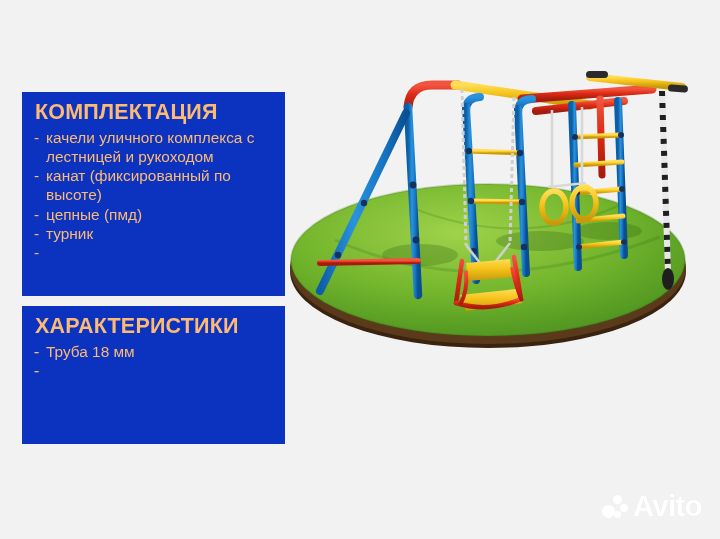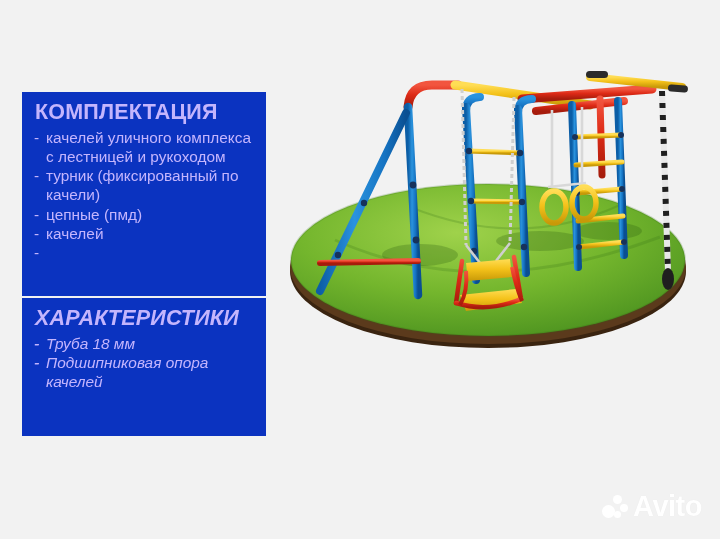--- a/index.html
+++ b/index.html
@@ -18,28 +18,28 @@
   #root {
     position: absolute;
     inset: 0;
     background: #f2f2f2;
   }
 
   
   .info-box {
     position: absolute;
     left: 22px;
-    width: 244px;
+    width: 263px;
     background: #0b33c0;
-    color: #c4b5fd;
+    color: #fdba74;
     box-sizing: border-box;
     padding: 9px 10px 10px 12px;
   }
   #box-equipment { top: 92px; height: 204px; }
-  #box-specs     { top: 298px; height: 138px; font-style: italic; }
+  #box-specs     { top: 306px; height: 138px; }
 
   .box-title {
     font-weight: bold;
     font-size: 21.5px;
     letter-spacing: 0.2px;
     line-height: 1.05;
     margin: 0 0 4px 1px;
     white-space: nowrap;
   }
 
@@ -111,51 +111,51 @@
 </style>
 </head>
 <body>
 
 <div id="root">
 
   <div class="info-box" id="box-equipment">
     <div class="box-title">КОМПЛЕКТАЦИЯ</div>
     <ul class="box-list">
       <li>
-        <span class="dash">-</span><span class="txt">качелей уличного комплекса с лестницей и рукоходом</span>
-      </li>
-      <li>
-        <span class="dash">-</span><span class="txt">турник (фиксированный по качели)</span>
+        <span class="dash">-</span><span class="txt">качели уличного комплекса с лестницей и рукоходом</span>
+      </li>
+      <li>
+        <span class="dash">-</span><span class="txt">канат (фиксированный по высоте)</span>
       </li>
       <li>
         <span class="dash">-</span><span class="txt">цепные (пмд)</span>
       </li>
       <li>
-        <span class="dash">-</span><span class="txt">качелей</span>
+        <span class="dash">-</span><span class="txt">турник</span>
       </li>
       <li>
         <span class="dash">-</span>
       </li>
     </ul>
   </div>
 
   <div class="info-box" id="box-specs">
     <div class="box-title">ХАРАКТЕРИСТИКИ</div>
     <ul class="box-list">
       <li>
         <span class="dash">-</span>
       </li>
       <li>
         <span class="dash">-</span><span class="txt">Труба 18 мм</span>
       </li>
       <li>
         <span class="dash">-</span>
       </li>
       <li>
-        <span class="dash">-</span><span class="txt">Подшипниковая опора качелей</span>
+        <span class="dash">-</span>
       </li>
     </ul>
   </div>
 
   <div id="photo">
     <svg width="420" height="370" viewBox="0 0 420 370">
       <defs>
         <linearGradient id="gBlue" x1="0" y1="0" x2="1" y2="0">
           <stop offset="0%" stop-color="#0c5ea6"></stop>
           <stop offset="40%" stop-color="#2a93de"></stop>

